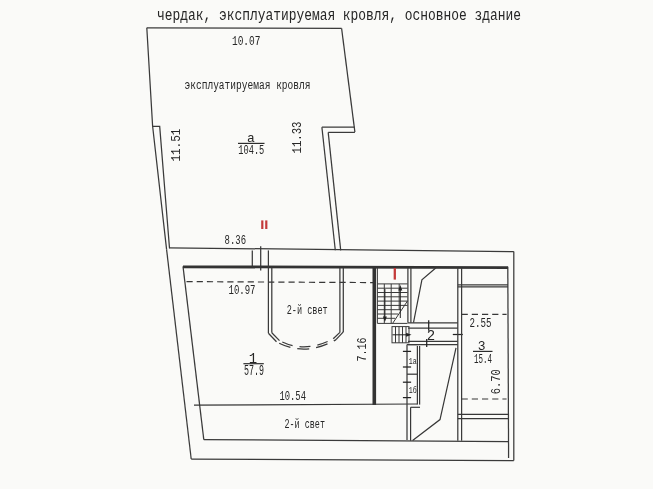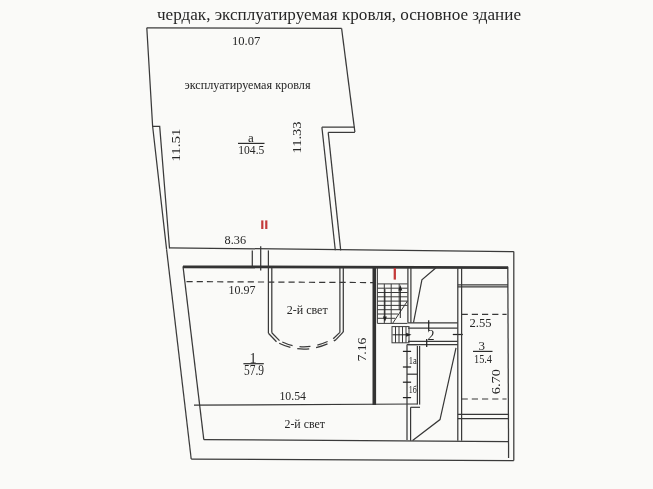--- a/index.html
+++ b/index.html
@@ -1,17 +1,17 @@
 <!DOCTYPE html>
 <html><head>
 <meta charset="utf-8">
 <style>
   html,body{margin:0;padding:0;background:#fbfbfa;}
   .page{position:relative;width:653px;height:489px;background:#1d4ed8;overflow:hidden;
-        font-family:Liberation Serif, serif;}
+        font-family:Liberation Mono, monospace;}
   svg{position:absolute;left:0;top:0;}
   text{fill:#262626;}
 </style>
 </head>
 <body>
 <div class="page">
 <svg width="653" height="489" viewBox="0 0 653 489">
 
   <rect x="0" y="0" width="653" height="489" fill="#fafaf8"></rect>
 

